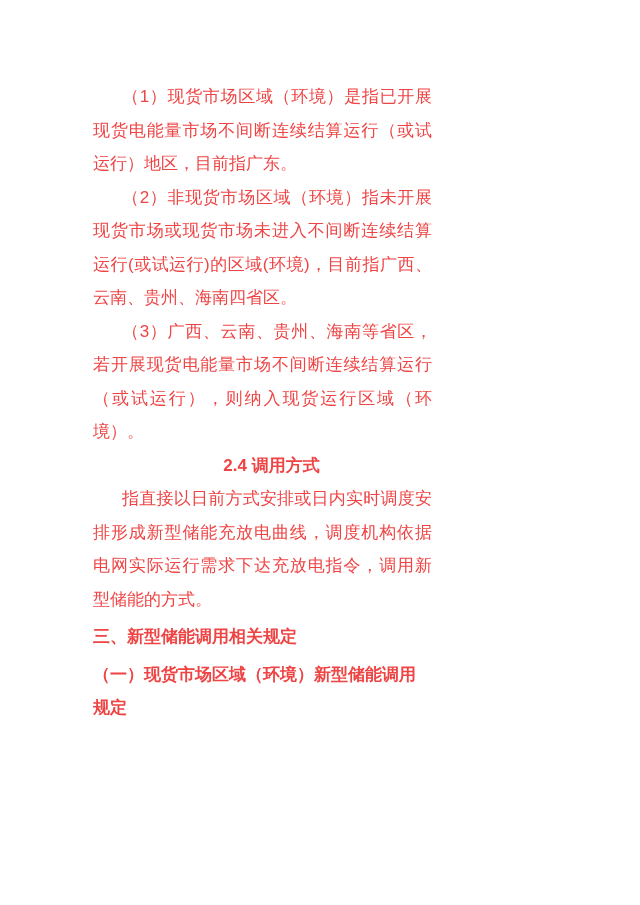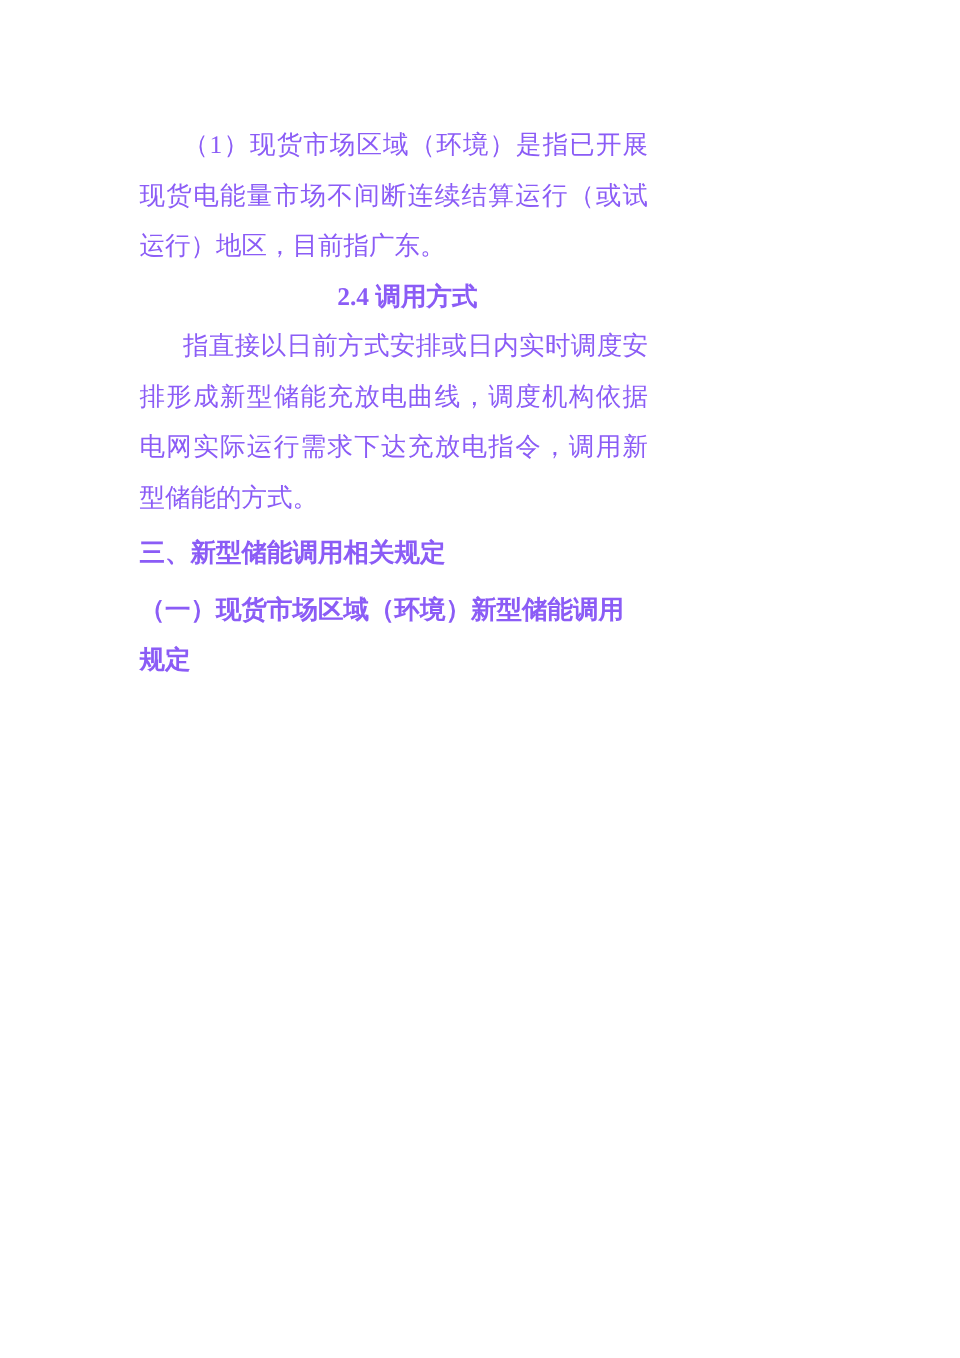--- a/index.html
+++ b/index.html
@@ -8,24 +8,24 @@
     background: #ffffff;
   }
   .page {
     position: relative;
     width: 524px;
     height: 905px;
     background: #ffffff;
     box-sizing: border-box;
     padding: 80px 92px 0 93px;
     overflow: hidden;
-    font-family: Liberation Serif, serif;
+    font-family: Liberation Sans, sans-serif;
     font-size: 17px;
     line-height: 33.5px;
-    color: #8b5cf6;
+    color: #ef4444;
     text-align: justify;
   }
   .para {
     margin: 0;
     text-indent: 29px;
   }
   .heading-l3, .heading-l4 {
     margin: 0;
     font-weight: 700;
     text-indent: 18px;
@@ -36,17 +36,19 @@
     font-weight: 700;
     text-indent: 0;
     text-align: left;
   }
 </style>
 </head>
 <body>
 
 <div class="page">
   <p class="para">（1）现货市场区域（环境）是指已开展现货电能量市场不间断连续结算运行（或试运行）地区，目前指广东。</p>
+  <p class="para">（2）非现货市场区域（环境）指未开展现货市场或现货市场未进入不间断连续结算运行(或试运行)的区域(环境)，目前指广西、云南、贵州、海南四省区。</p>
+  <p class="para">（3）广西、云南、贵州、海南等省区，若开展现货电能量市场不间断连续结算运行（或试运行），则纳入现货运行区域（环境）。</p>
   <p class="heading-l3">2.4 调用方式</p>
   <p class="para">指直接以日前方式安排或日内实时调度安排形成新型储能充放电曲线，调度机构依据电网实际运行需求下达充放电指令，调用新型储能的方式。</p>
   <p class="heading-l1">三、新型储能调用相关规定</p>
   <p class="heading-l2">（一）现货市场区域（环境）新型储能调用规定</p>
 </div>
 
 </body></html>

